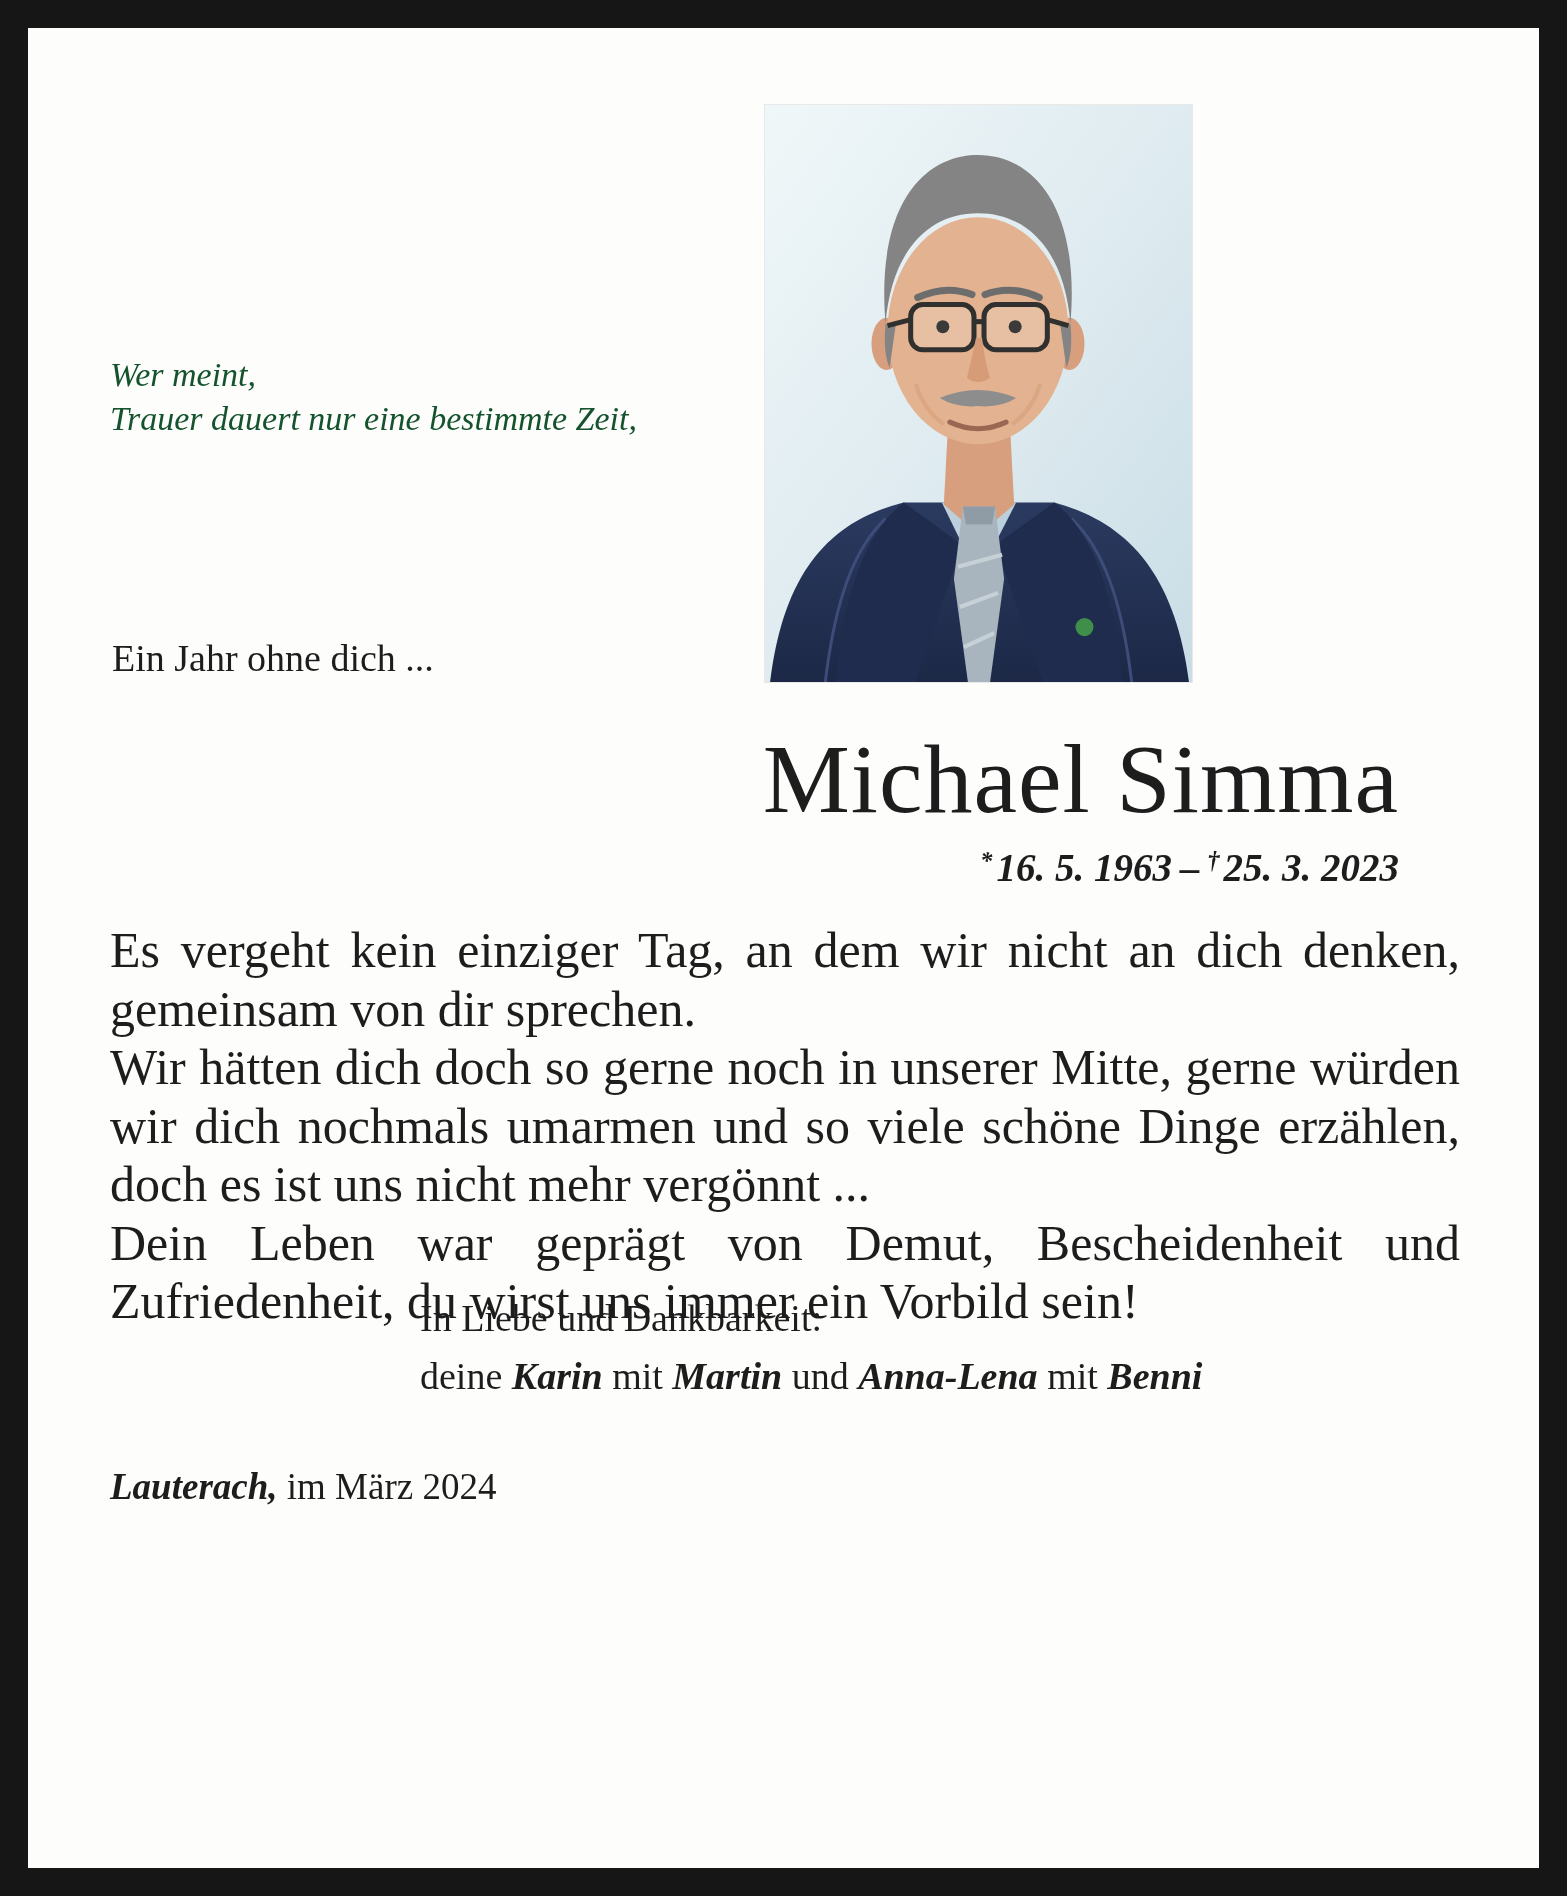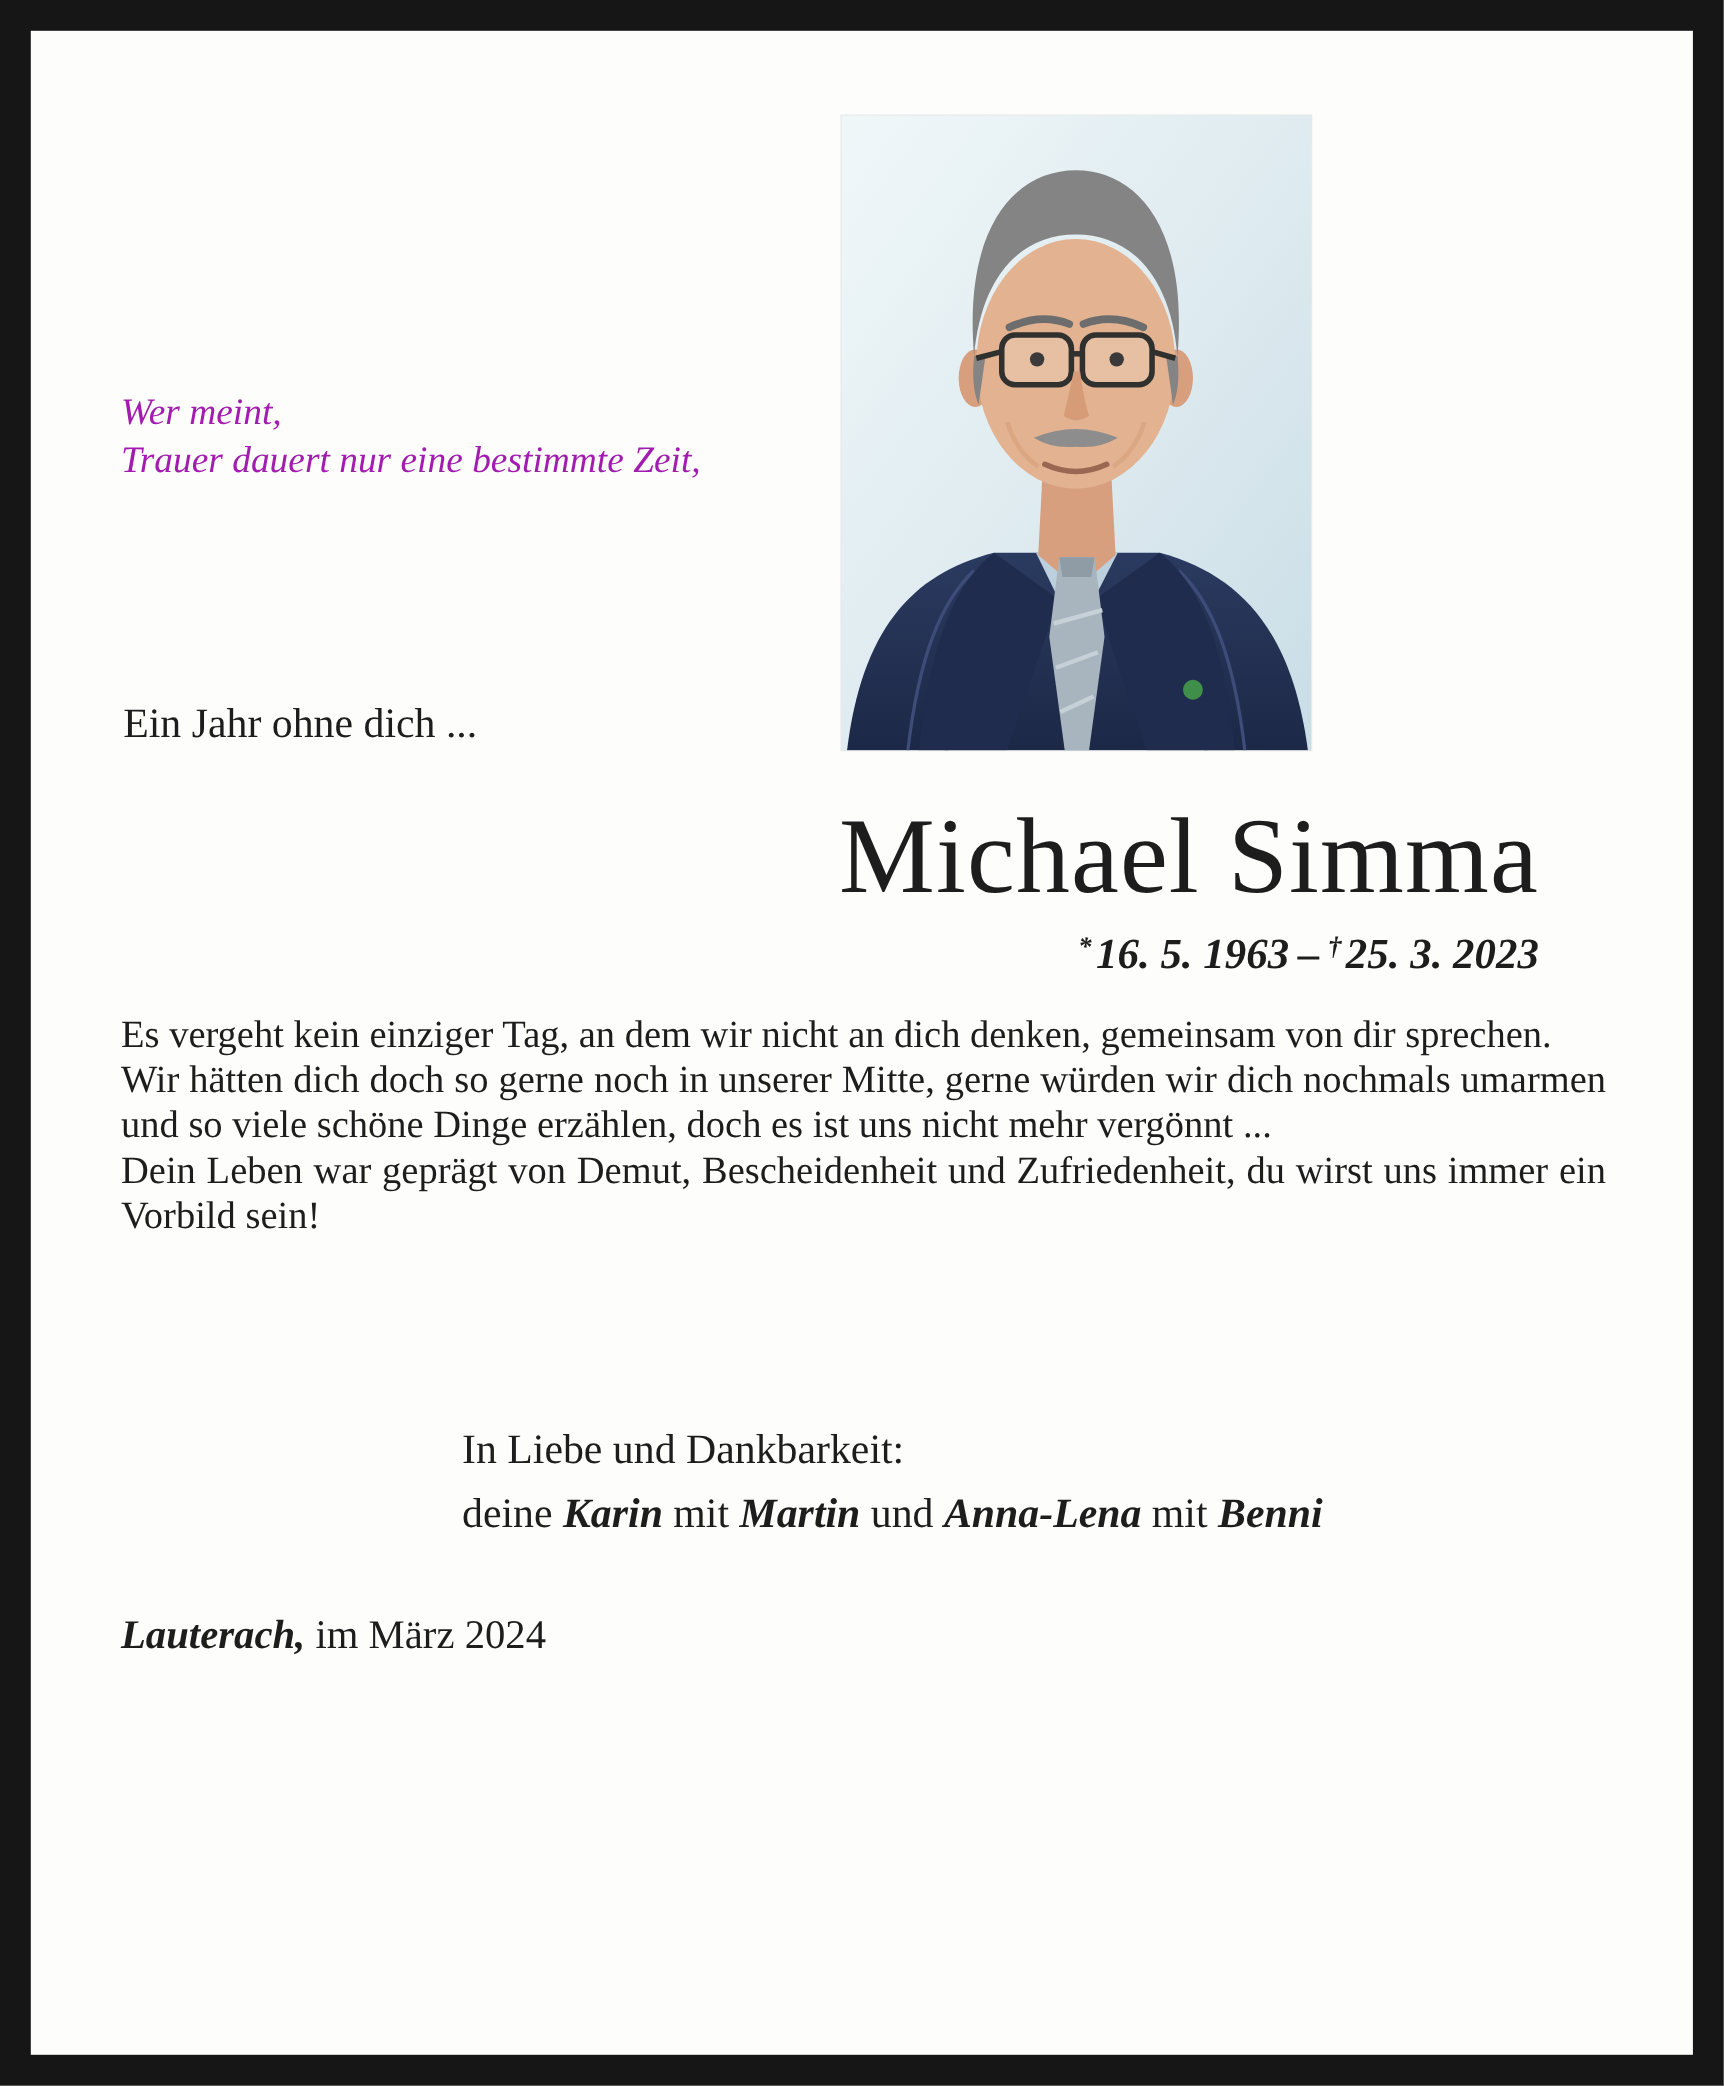--- a/index.html
+++ b/index.html
@@ -12,21 +12,21 @@
     font-family:"Liberation Serif", serif;
     color:#1d1d1d;
     overflow:hidden;
   }
   .abs { position:absolute; }
 
   .quote {
     left:82px; top:325px;
     font-style:italic;
     font-size:34px; line-height:1.28;
-    color:#a21caf;
+    color:#14532d;
   }
 
   .photo {
     left:737px; top:77px;
     width:427px; height:577px;
     box-shadow:0 0 0 1px rgba(0,0,0,0.08);
   }
   .photo svg { display:block; width:100%; height:100%; }
 
   .intro {
@@ -49,21 +49,21 @@
   }
   .dates .sym {
     font-size:0.62em;
     vertical-align:0.5em;
     margin-right:4px;
   }
   .dates .sep { margin:0 8px; }
 
   .body-text {
     left:82px; top:893px; width:1350px;
-    font-size:35px; line-height:1.17;
+    font-size:50px; line-height:1.17;
     text-align:justify;
   }
   .body-text p { margin:0; }
 
   .closing-lead {
     left:392px; top:1268px;
     font-size:38px;
   }
   .closing-family {
     left:392px; top:1326px;

